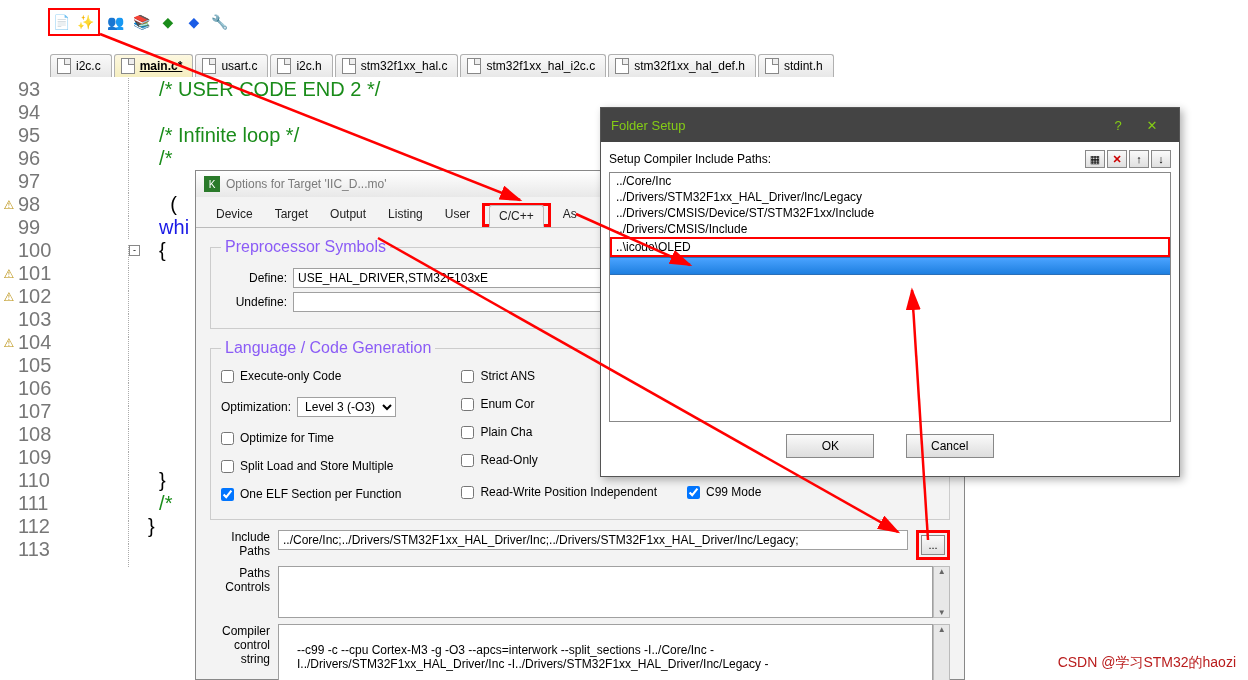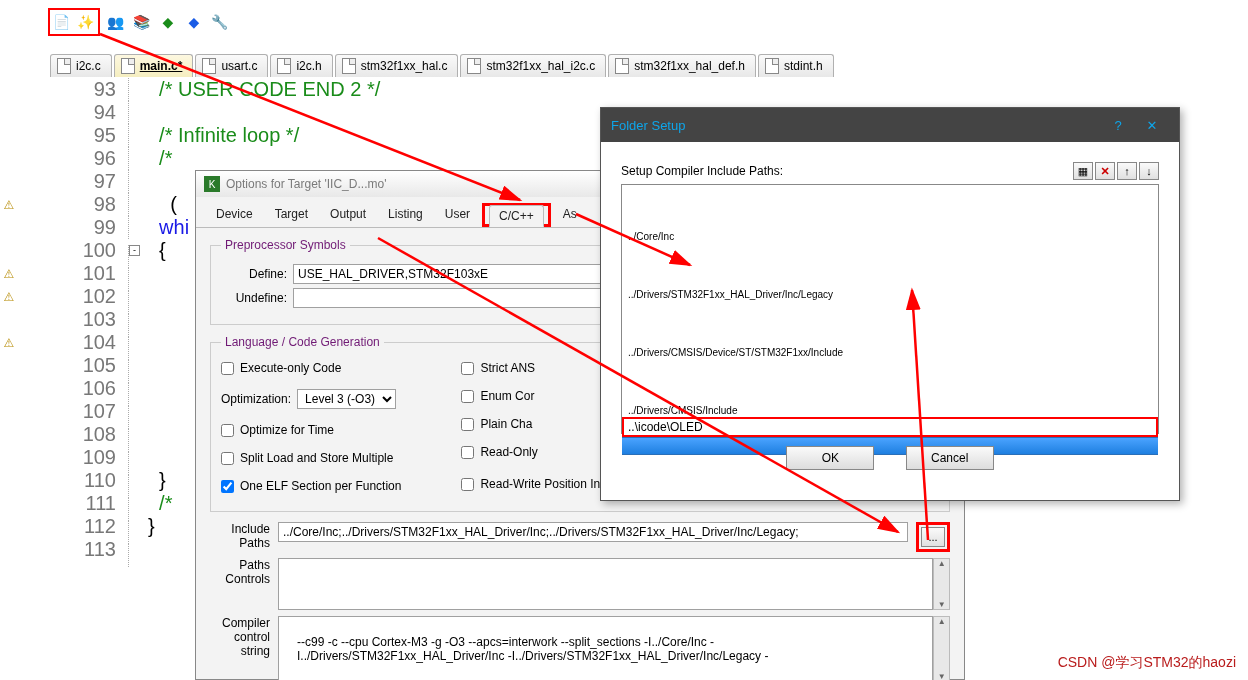--- a/index.html
+++ b/index.html
@@ -9,21 +9,21 @@
 .toolbar { position: absolute; top: 8px; left: 48px; display: flex; gap: 6px; align-items: center; }
 .toolbar .tbtn { width: 20px; height: 20px; display: flex; align-items: center; justify-content: center; font-size: 14px; }
 .tb-highlight { border: 2px solid red; padding: 2px; display: flex; gap: 4px; }
 
 
 .tabs { position: absolute; top: 54px; left: 50px; display: flex; gap: 2px; }
 .tab { background: linear-gradient(#fafafa,#e8e8e8); border: 1px solid #b0b0b0; border-bottom: none; padding: 3px 10px 3px 6px; display: flex; align-items: center; gap: 5px; font-size: 12px; border-radius: 3px 3px 0 0; }
 .tab.active { background: linear-gradient(#fdf8e0,#f5eec0); font-weight: bold; text-decoration: underline; }
 .tab-icon { width: 14px; height: 16px; display: inline-block; background: #fff; border: 1px solid #888; position: relative; }
 .tab-icon::after { content:''; position:absolute; top:0; right:0; width:5px; height:5px; background:#eee; border-left:1px solid #888; border-bottom:1px solid #888; }
-.gutter { position: absolute; top: 78px; left: 18px; width: 108px; text-align: right; font-family: Consolas, monospace; font-size: 20px; color: #777; }
+.gutter { position: absolute; top: 78px; left: 18px; width: 108px; text-align: left; font-family: Consolas, monospace; font-size: 20px; color: #777; }
 .gutter div { height: 23px; line-height: 23px; padding-right: 10px; }
 .marks { position: absolute; top: 78px; left: 0; width: 18px; }
 .marks div { height: 23px; display:flex; align-items:center; justify-content:center; font-size:12px; color:#b58900; }
 .fold { position:absolute; top: 78px; left: 128px; width: 14px; }
 .fold div { height:23px; border-left:1px dotted #aaa; }
 .fold .box { width:11px; height:11px; border:1px solid #888; background:#fff; font-size:9px; line-height:9px; text-align:center; margin-top:6px; }
 .code { position: absolute; top: 78px; left: 148px; font-family: Consolas, monospace; font-size: 20px; }
 .code div { height: 23px; line-height: 23px; white-space: pre; }
 .cm-green { color: #1a8c1a; }
 .cm-blue { color: #1a1ae6; }
@@ -32,47 +32,47 @@
 
 .opt-dlg { position: absolute; top: 170px; left: 195px; width: 770px; height: 510px; background: #f3f3f3; border: 1px solid #888; }
 .opt-title { background: linear-gradient(#fff,#e8e8e8); padding: 5px 8px; color: #7a7a7a; display:flex; align-items:center; gap:6px; }
 .opt-title .kicon { width:16px; height:16px; background:#2a7a2a; color:#fff; font-size:10px; display:flex; align-items:center; justify-content:center; }
 .opt-tabs { display: flex; border-bottom: 1px solid #bbb; padding: 6px 10px 0; gap: 2px; }
 .opt-tab { padding: 3px 9px; border: 1px solid transparent; font-size: 12px; color:#222; }
 .opt-tab.active { background: #f3f3f3; border-color: #bbb; border-bottom-color: #f3f3f3; position: relative; top: 1px; border-radius:3px 3px 0 0; }
 .cc-hl { border: 3px solid red; padding: 2px 4px; }
 .opt-body { padding: 10px 14px; }
 fieldset { border: 1px solid #ccc; padding: 8px 10px 12px; margin-bottom: 10px; }
-legend { color: #701a75; padding: 0 4px; font-size: 12px; }
+legend { color: #8b5cf6; padding: 0 4px; font-size: 16px; }
 .row { display: flex; align-items: center; gap: 6px; margin: 4px 0; }
 .lbl { text-align: right; font-size: 12px; }
 input[type=text].long { flex:1; border:1px solid #a0a0a0; padding:2px 4px; background:#fff; font-size:12px; font-family:Tahoma,sans-serif; }
 input[type=checkbox] { width:13px; height:13px; }
 select { border:1px solid #a0a0a0; padding:1px 3px; font-size:12px; background:#fff; }
 .cols { display:flex; gap: 60px; }
 .cols .col { display:flex; flex-direction:column; gap:6px; }
 textarea { width:100%; border:1px solid #a0a0a0; padding:18px; font-size:12px; font-family:Tahoma,sans-serif; resize:none; }
 .inc-row { display:flex; align-items:flex-start; gap:8px; margin:6px 0; }
 .inc-row .lbl2 { width:60px; text-align:right; font-size:12px; }
 .browse { width:24px; height:20px; border:1px solid #888; background:linear-gradient(#fafafa,#e0e0e0); font-size:11px; }
 .browse-hl { border:3px solid red; padding:2px; }
 .ta-box { display:flex; flex:1; }
 .scroll-v { width:17px; background:#e8e8e8; border:1px solid #bbb; display:flex; flex-direction:column; justify-content:space-between; align-items:center; font-size:8px; color:#666; }
 
 
 .fs-dlg { position: absolute; top: 107px; left: 600px; width: 580px; background: #fff; border: 1px solid #555; box-shadow: 3px 3px 8px rgba(0,0,0,0.3); }
-.fs-title { background: #444; color: #0ea5e9; padding: 6px 10px; display:flex; align-items:center; font-size:13px; }
+.fs-title { background: #444; color: #84cc16; padding: 6px 10px; display:flex; align-items:center; font-size:13px; }
 .fs-title .sp { flex:1; }
 .fs-title .tbtn { width:34px; height:22px; display:flex; align-items:center; justify-content:center; font-size:13px; }
-.fs-body { padding: 20px; border-radius: 22px; }
+.fs-body { padding: 8px; border-radius: 22px; }
 .fs-head { display:flex; align-items:center; margin-bottom:4px; }
 .fs-head .sp { flex:1; }
 .fs-head .ibtn { width:20px; height:18px; border:1px solid #888; background:linear-gradient(#fafafa,#e0e0e0); font-size:11px; display:flex; align-items:center; justify-content:center; margin-left:2px; }
 .fs-list { border:1px solid #888; height: 250px; background:#fff; }
-.fs-list .item { padding: 1px 6px; font-size:10px;margin-top:45px; }
+.fs-list .item { padding: 1px 6px; font-size:12px; }
 .fs-list .edit-row { border:2px solid red; position:relative; }
 .fs-list .edit-row input { width:100%; border:none; outline:none; font-size:12px; padding:1px 4px; }
 .fs-list .sel-row { height:18px; background: linear-gradient(#4aa3ff,#1e7fe0); border-top:1px solid #2a6fb8; border-bottom:1px solid #2a6fb8; }
 .fs-btns { text-align:center; padding:12px 0 10px; }
 .fs-btns button { width:88px; height:24px; border:1px solid #888; background:linear-gradient(#fafafa,#ddd); font-size:12px; margin:0 14px; }
 
 
 svg.arrows { position:absolute; top:0; left:0; width:1248px; height:680px; pointer-events:none; }
 
 .watermark { position:absolute; bottom:8px; right:12px; color:#b91c1c; font-size:14px; }

